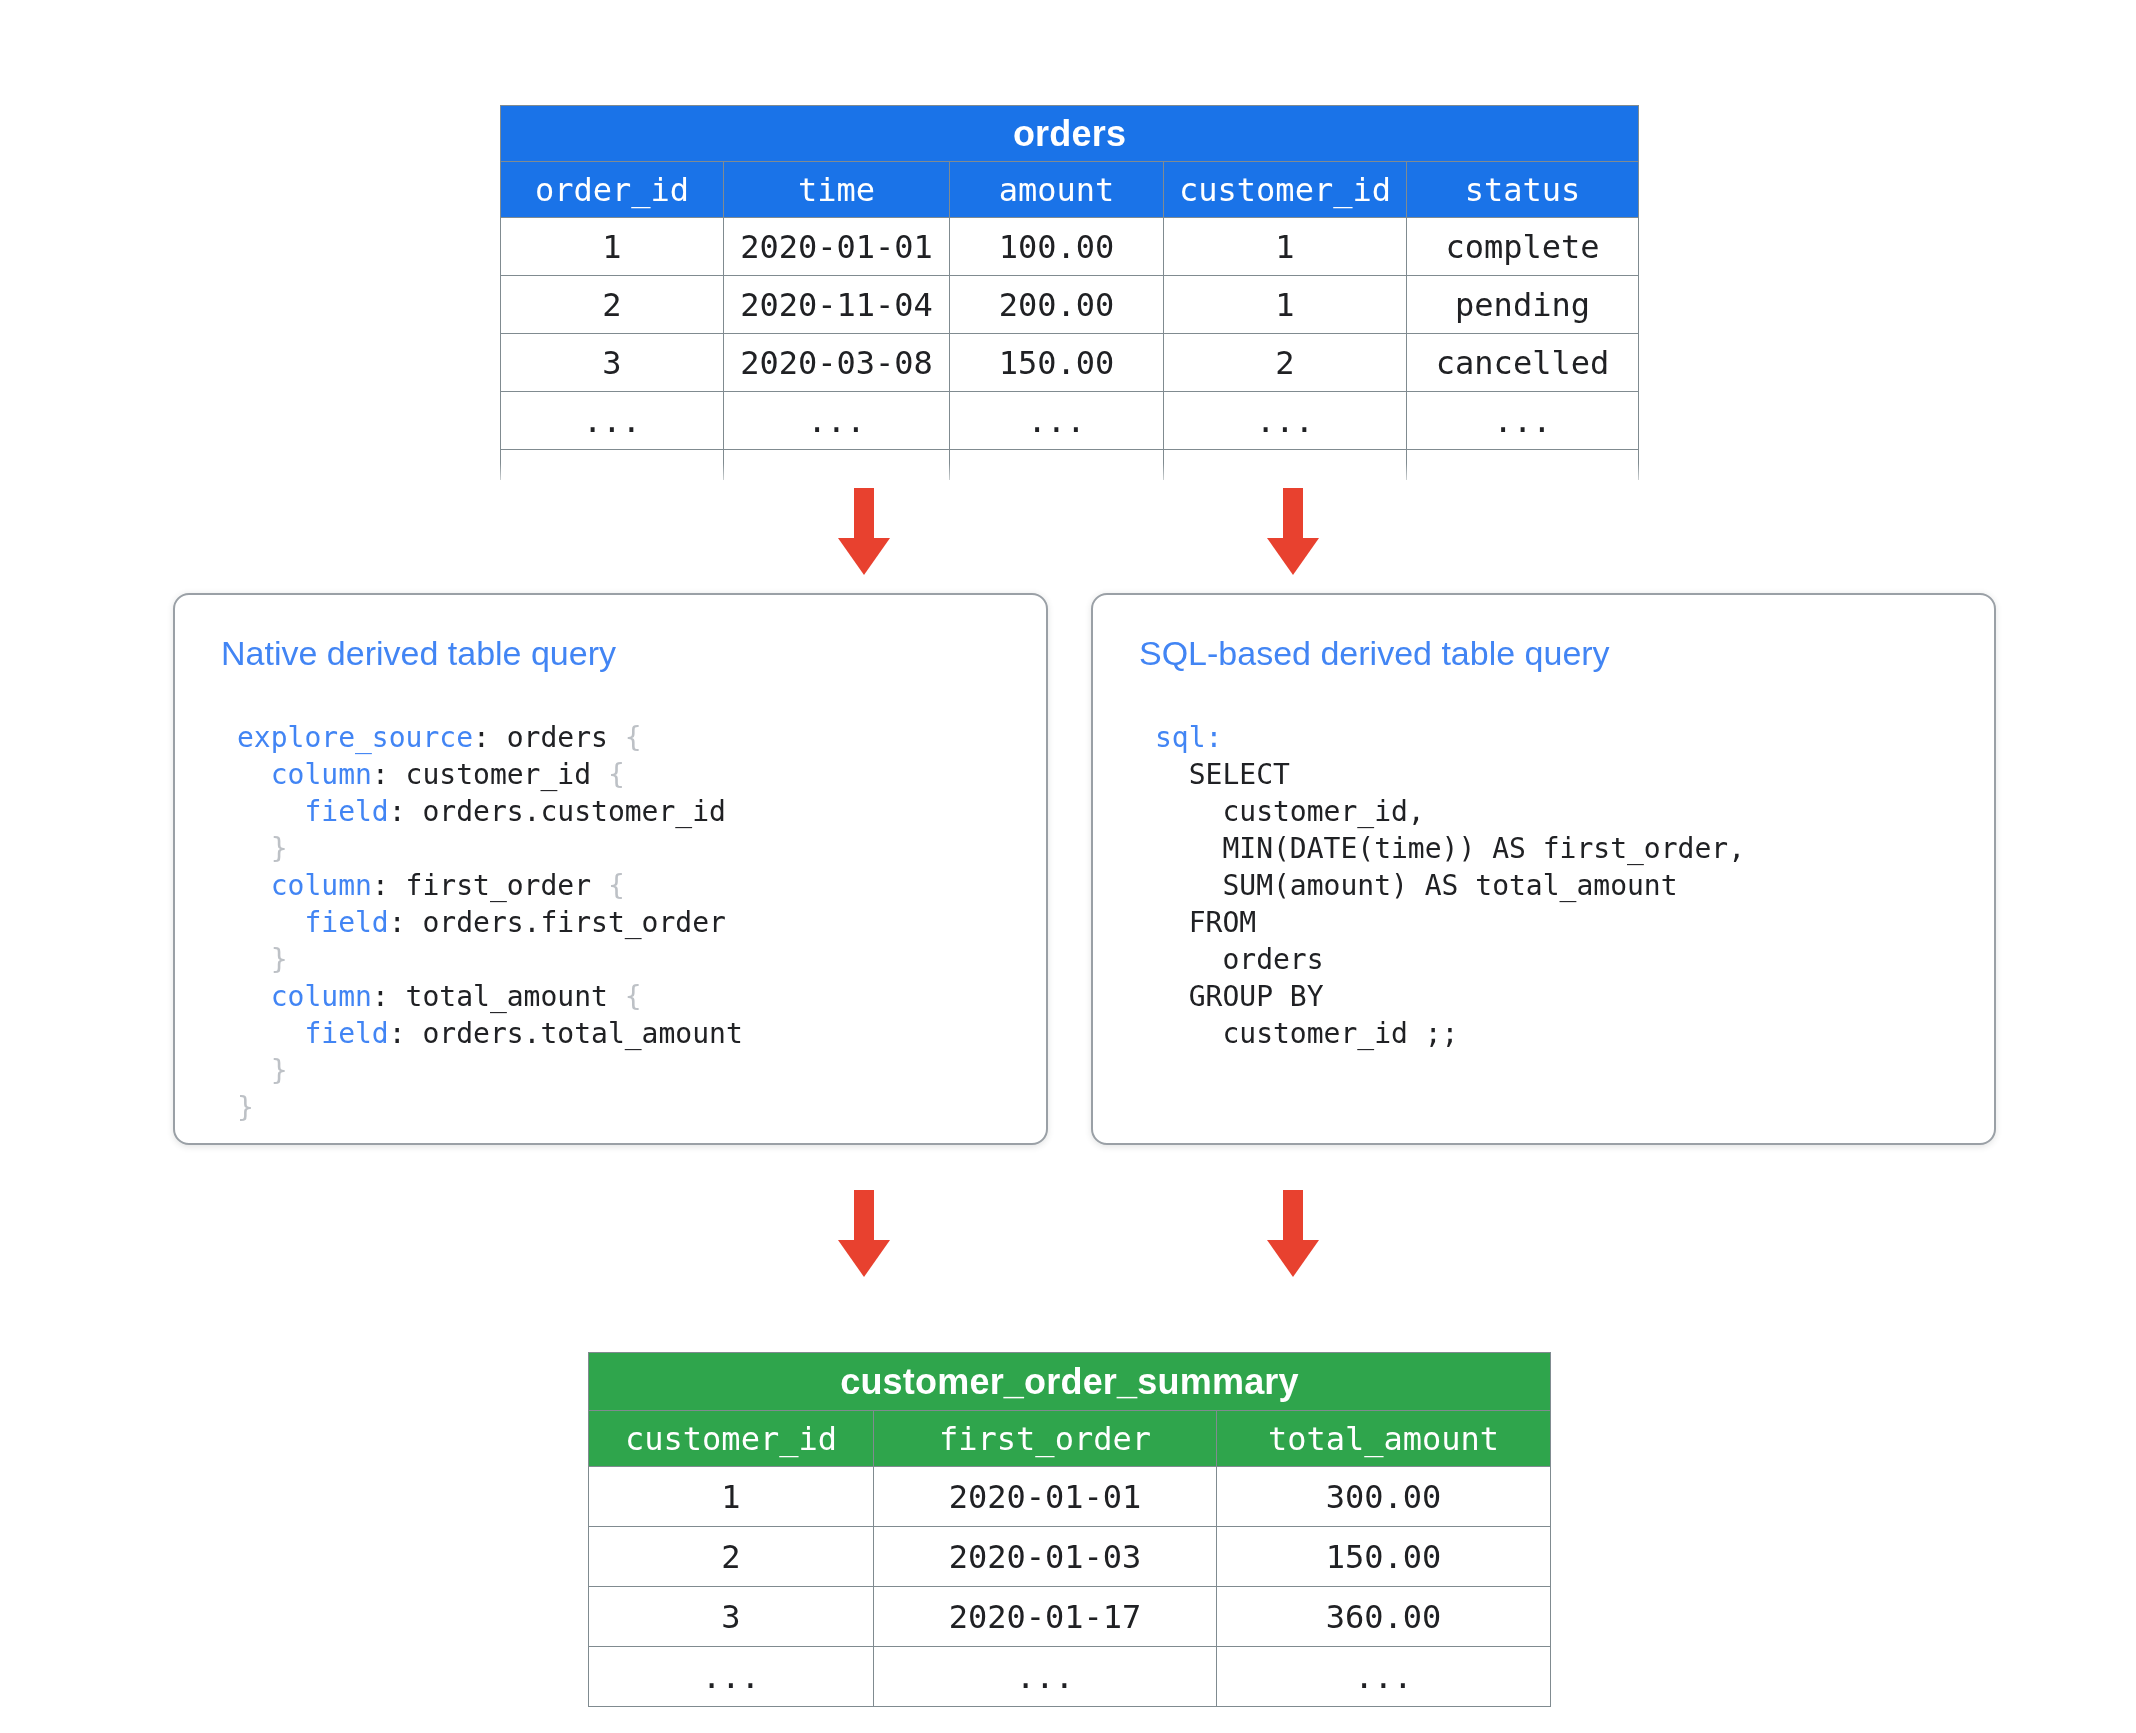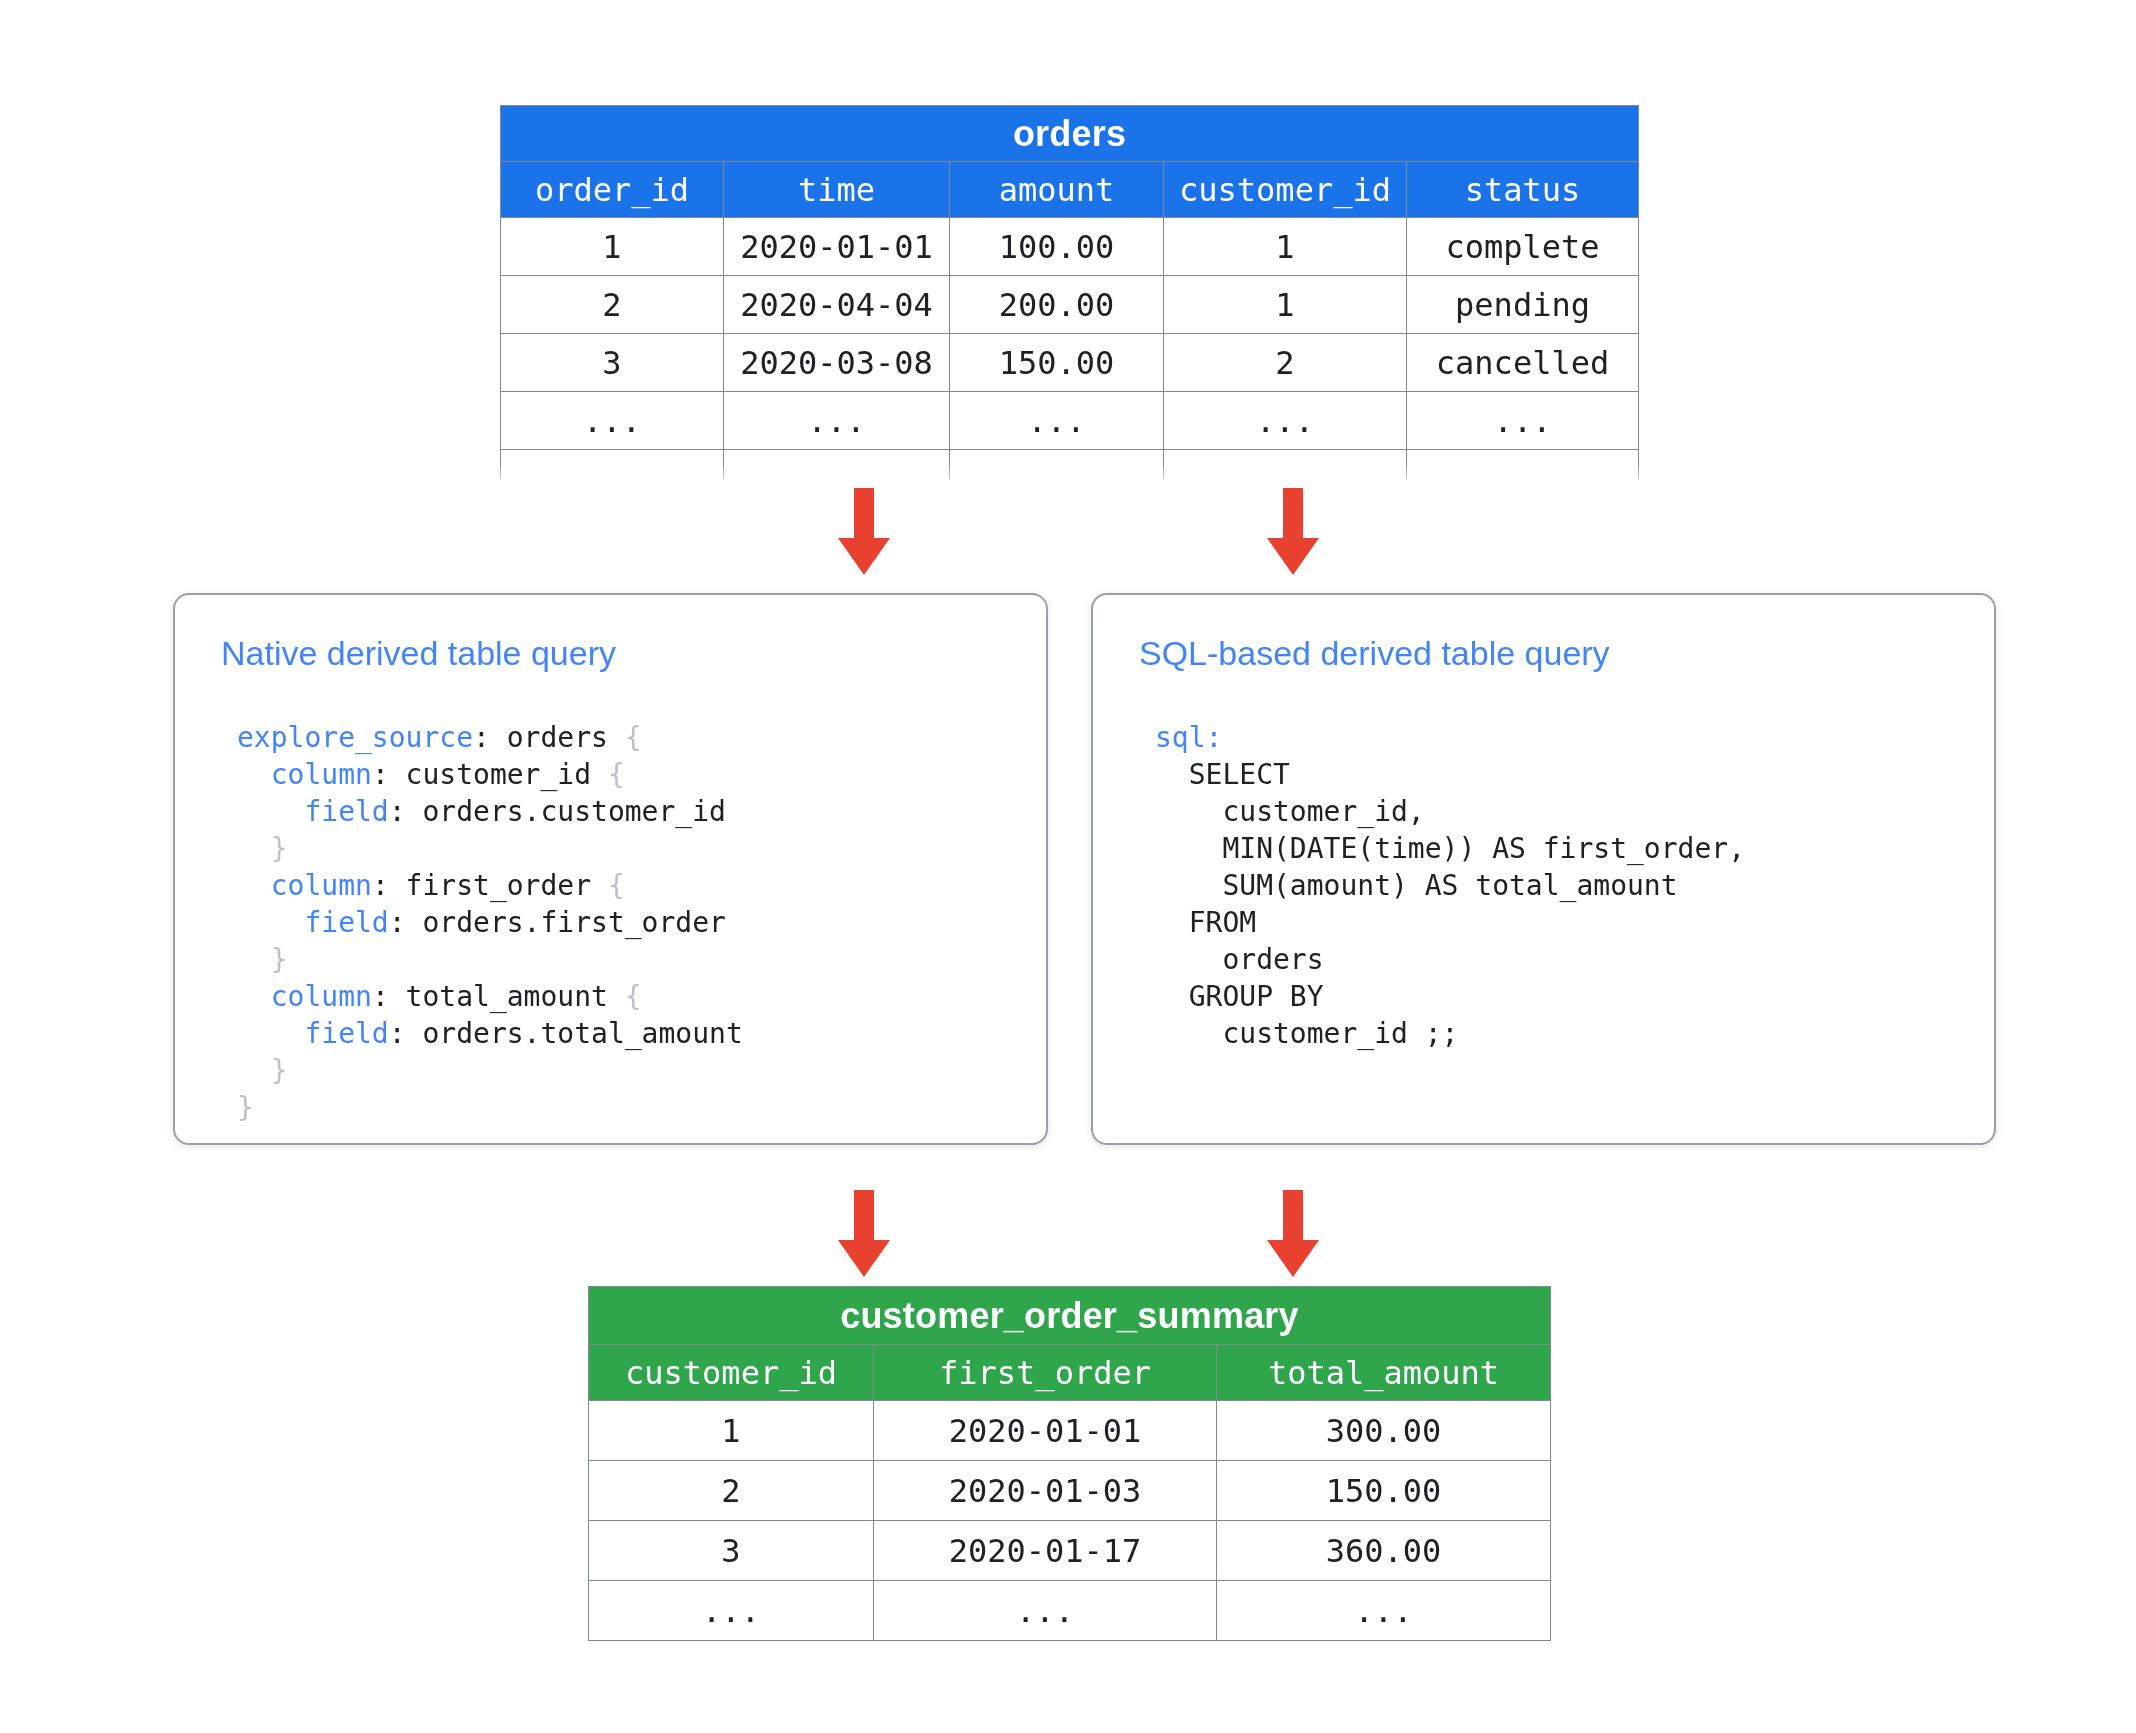--- a/index.html
+++ b/index.html
@@ -74,21 +74,21 @@
     top: 463px;
     width: 1151px;
     height: 36px;
     background: linear-gradient(to bottom, rgba(255,255,255,0) 0%, #ffffff 78%);
     pointer-events: none;
   }
 
   
   #summary-table {
     left: 588px;
-    top: 1286px;
+    top: 1352px;
     width: 962px;
   }
   #summary-table .tbl-title {
     background: #2fa54c !important;
     height: 57px;
     font-size: 36px;
   }
   #summary-table .tbl-head th {
     background: #2fa54c !important;
     height: 55px;
@@ -190,21 +190,21 @@
   <tbody>
     <tr>
       <td>1</td>
       <td>2020-01-01</td>
       <td>100.00</td>
       <td>1</td>
       <td>complete</td>
     </tr>
     <tr>
       <td>2</td>
-      <td>2020-04-04</td>
+      <td>2020-11-04</td>
       <td>200.00</td>
       <td>1</td>
       <td>pending</td>
     </tr>
     <tr>
       <td>3</td>
       <td>2020-03-08</td>
       <td>150.00</td>
       <td>2</td>
       <td>cancelled</td>

